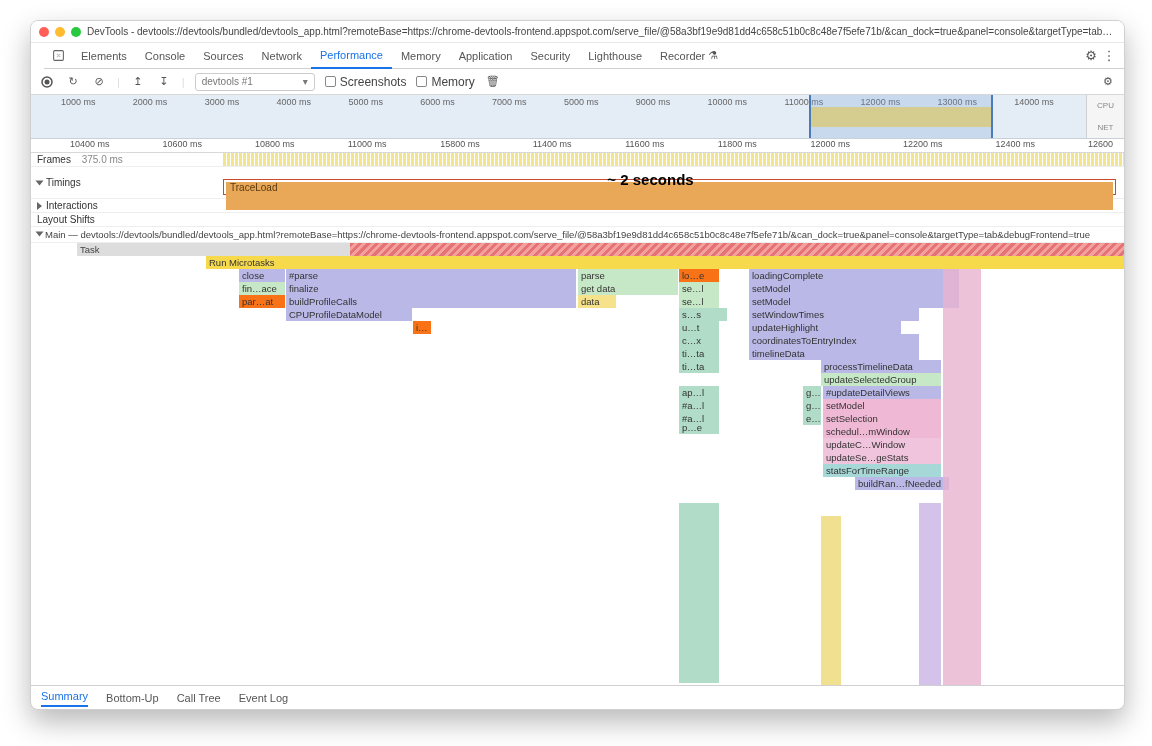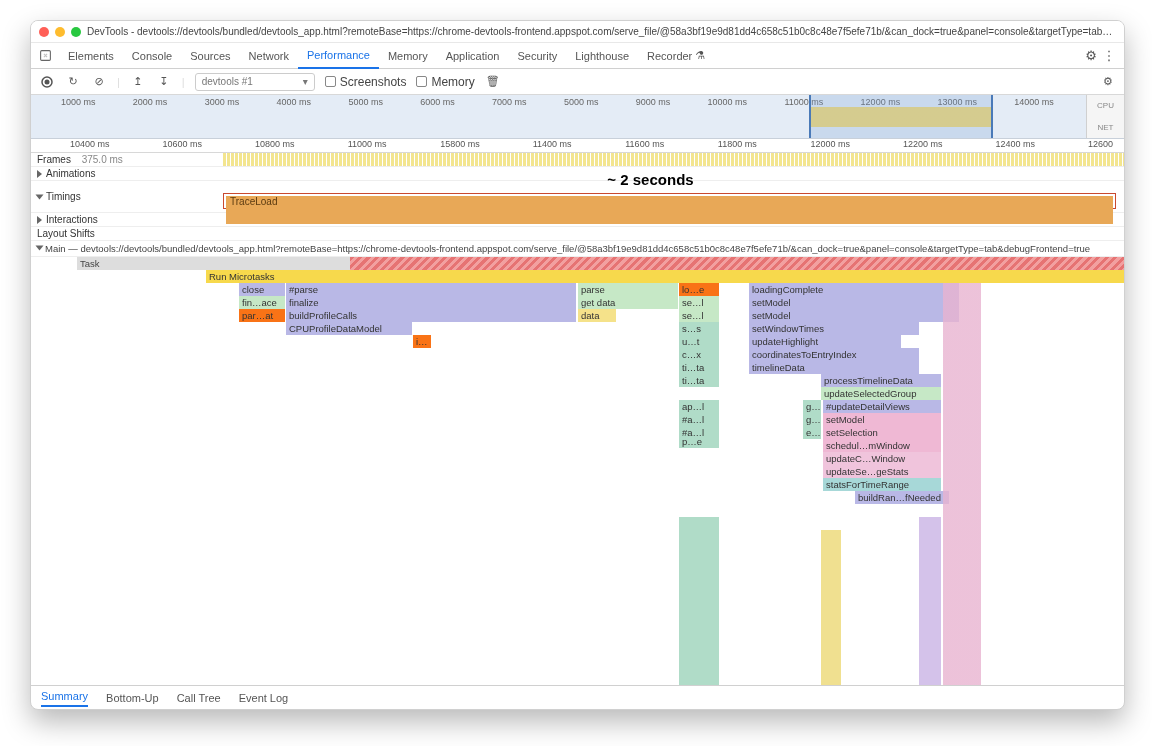--- a/index.html
+++ b/index.html
@@ -3,21 +3,21 @@
 <meta charset="utf-8">
 <style>
   * { box-sizing: border-box; margin: 0; padding: 0; font-family: -apple-system, "Helvetica Neue", Arial, sans-serif; }
   body { background: #fff; width: 1152px; height: 746px; overflow: hidden; position: relative; }
   .window { position: absolute; left: 30px; top: 20px; width: 1095px; height: 690px; border: 1px solid #d0d0d0; border-radius: 8px; box-shadow: 0 12px 28px rgba(0,0,0,.28); background: #fff; display: flex; flex-direction: column; overflow: hidden; }
   .titlebar { height: 22px; background: #fff; display: flex; align-items: center; padding: 0 8px; border-bottom: 1px solid #e8e8e8; font-size: 10px; color: #333; gap:6px;}
   .traffic { display:flex; gap:6px; }
   .dot { width:10px; height:10px; border-radius:50%; }
   .dot.r{background:#ff5f57}.dot.y{background:#febc2e}.dot.g{background:#28c840}
   .titletext { white-space: nowrap; overflow: hidden; text-overflow: ellipsis; flex:1; color:#444; font-size:10px;}
-  .tabs { display:flex; align-items:center; height:26px; border-bottom:1px solid #d0d0d0; font-size:11px; color:#555; padding:0 6px; gap:0; }
+  .tabs { display:flex; align-items:center; height:26px; border-bottom:1px solid #d0d0d0; font-size:11px; color:#555; padding:0 6px; gap:0;margin-left:13px; }
   .tabs .icon{width:16px;display:flex;justify-content:center;color:#666;margin-right:6px}
   .tab{padding:0 9px;height:100%;display:flex;align-items:center;cursor:default}
   .tab.active{color:#1a73e8;border-bottom:2px solid #1a73e8;margin-bottom:-1px}
   .tabs .spacer{flex:1}
   .tabs .gear, .tabs .more{width:18px;text-align:center;color:#555;font-size:13px}
   .toolbar{display:flex;align-items:center;height:26px;border-bottom:1px solid #d8d8d8;font-size:11px;padding:0 8px;gap:10px;color:#444}
   .iconbtn{width:16px;height:16px;display:flex;align-items:center;justify-content:center;color:#555}
   .sel{min-width:120px;height:18px;border:1px solid #ccc;border-radius:3px;font-size:10px;display:flex;align-items:center;padding:0 6px;color:#777;justify-content:space-between}
   .chk{display:flex;align-items:center;gap:4px;font-size:12px;color:#444}
   .chk .box{width:11px;height:11px;border:1px solid #888;border-radius:2px}
@@ -188,27 +188,20 @@
 
     <div class="row">
       <div class="rowhead"><span>Frames</span>&nbsp;<span style="color:#888">375.0 ms</span></div>
       <div class="rowbody">
           <div class="framesbar"></div>
         </div>
     </div>
 
     <div class="annot">~ 2 seconds</div>
 
-    <div class="row">
-      <div class="rowhead">
-          <span class="tri"></span>
-          <span>Animations</span>
-        </div>
-      <div class="rowbody"></div>
-    </div>
 
     <div class="row" style="height:32px">
       <div class="rowhead">
           <span class="tri open"></span>
           <span>Timings</span>
         </div>
       <div class="rowbody">
         <div class="tracebox" style="top:12px;left:46px;right:8px">
           <div class="tracebar">TraceLoad</div>
         </div>
@@ -247,21 +240,21 @@
           <div class="bar blue" style="top: 39px; left: 255px; width: 290px;">finalize</div>
           <div class="bar green" style="top: 39px; left: 547px; width: 100px;">get data</div>
           <div class="bar green" style="top: 39px; left: 648px; width: 40px;">se…l</div>
           <div class="bar blue" style="top: 39px; left: 718px; width: 210px;">setModel</div>
           <div class="bar blue2" style="top: 52px; left: 208px; width: 46px;">par…at</div>
           <div class="bar blue" style="top: 52px; left: 255px; width: 290px;">buildProfileCalls</div>
           <div class="bar yellow" style="top: 52px; left: 547px; width: 38px;">data</div>
           <div class="bar green" style="top: 52px; left: 648px; width: 40px;">se…l</div>
           <div class="bar blue" style="top: 52px; left: 718px; width: 210px;">setModel</div>
           <div class="bar blue" style="top: 65px; left: 255px; width: 126px;">CPUProfileDataModel</div>
-          <div class="bar green2" style="top: 65px; left: 648px; width: 40px;">s…s</div>
+          <div class="bar green2" style="top: 65px; left: 648px; width: 48px;">s…s</div>
           <div class="bar blue" style="top: 65px; left: 718px; width: 170px;">setWindowTimes</div>
           <div class="bar blue2" style="top: 78px; left: 382px; width: 18px;">i…</div>
           <div class="bar green2" style="top: 78px; left: 648px; width: 40px;">u…t</div>
           <div class="bar blue" style="top: 78px; left: 718px; width: 152px;">updateHighlight</div>
           <div class="bar green2" style="top: 91px; left: 648px; width: 40px;">c…x</div>
           <div class="bar blue" style="top: 91px; left: 718px; width: 170px;">coordinatesToEntryIndex</div>
           <div class="bar green2" style="top: 104px; left: 648px; width: 40px;">ti…ta</div>
           <div class="bar blue" style="top: 104px; left: 718px; width: 170px;">timelineData</div>
           <div class="bar green2" style="top: 117px; left: 648px; width: 40px;">ti…ta</div>
           <div class="bar blue" style="top: 117px; left: 790px; width: 120px;">processTimelineData</div>

